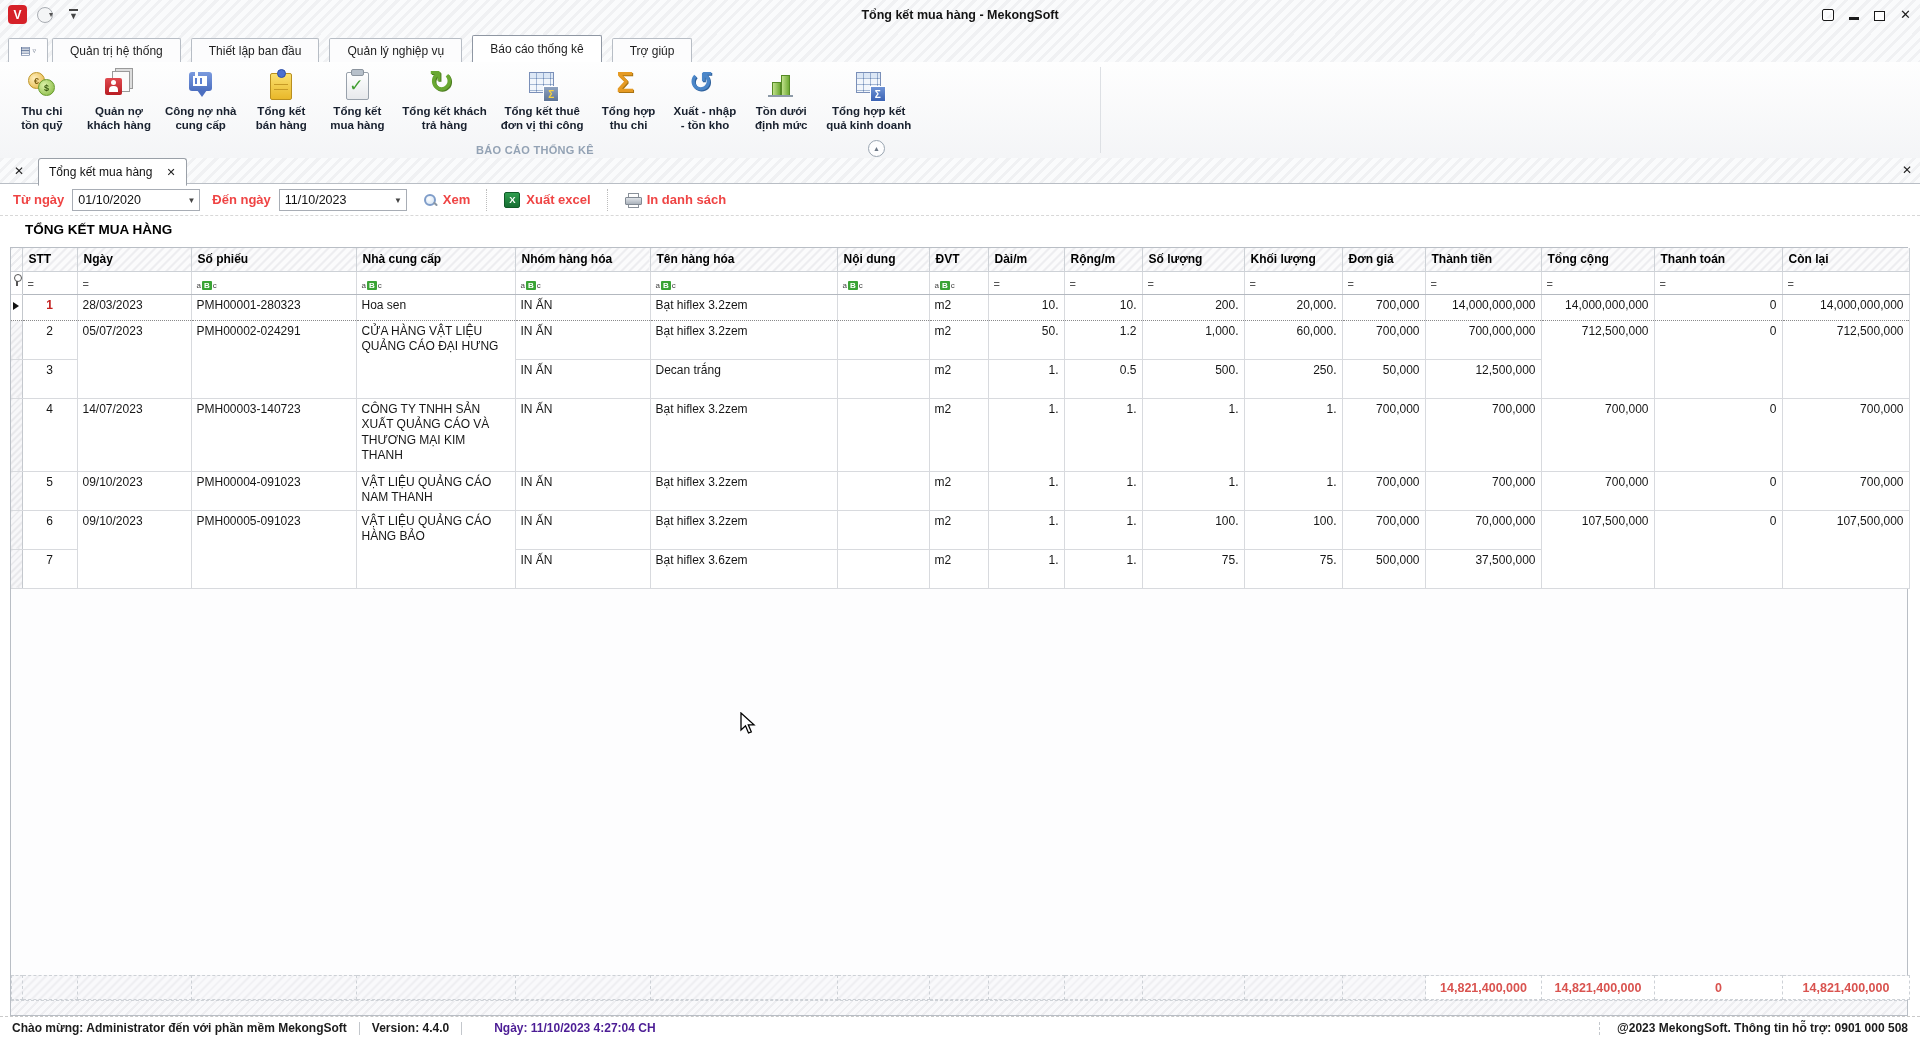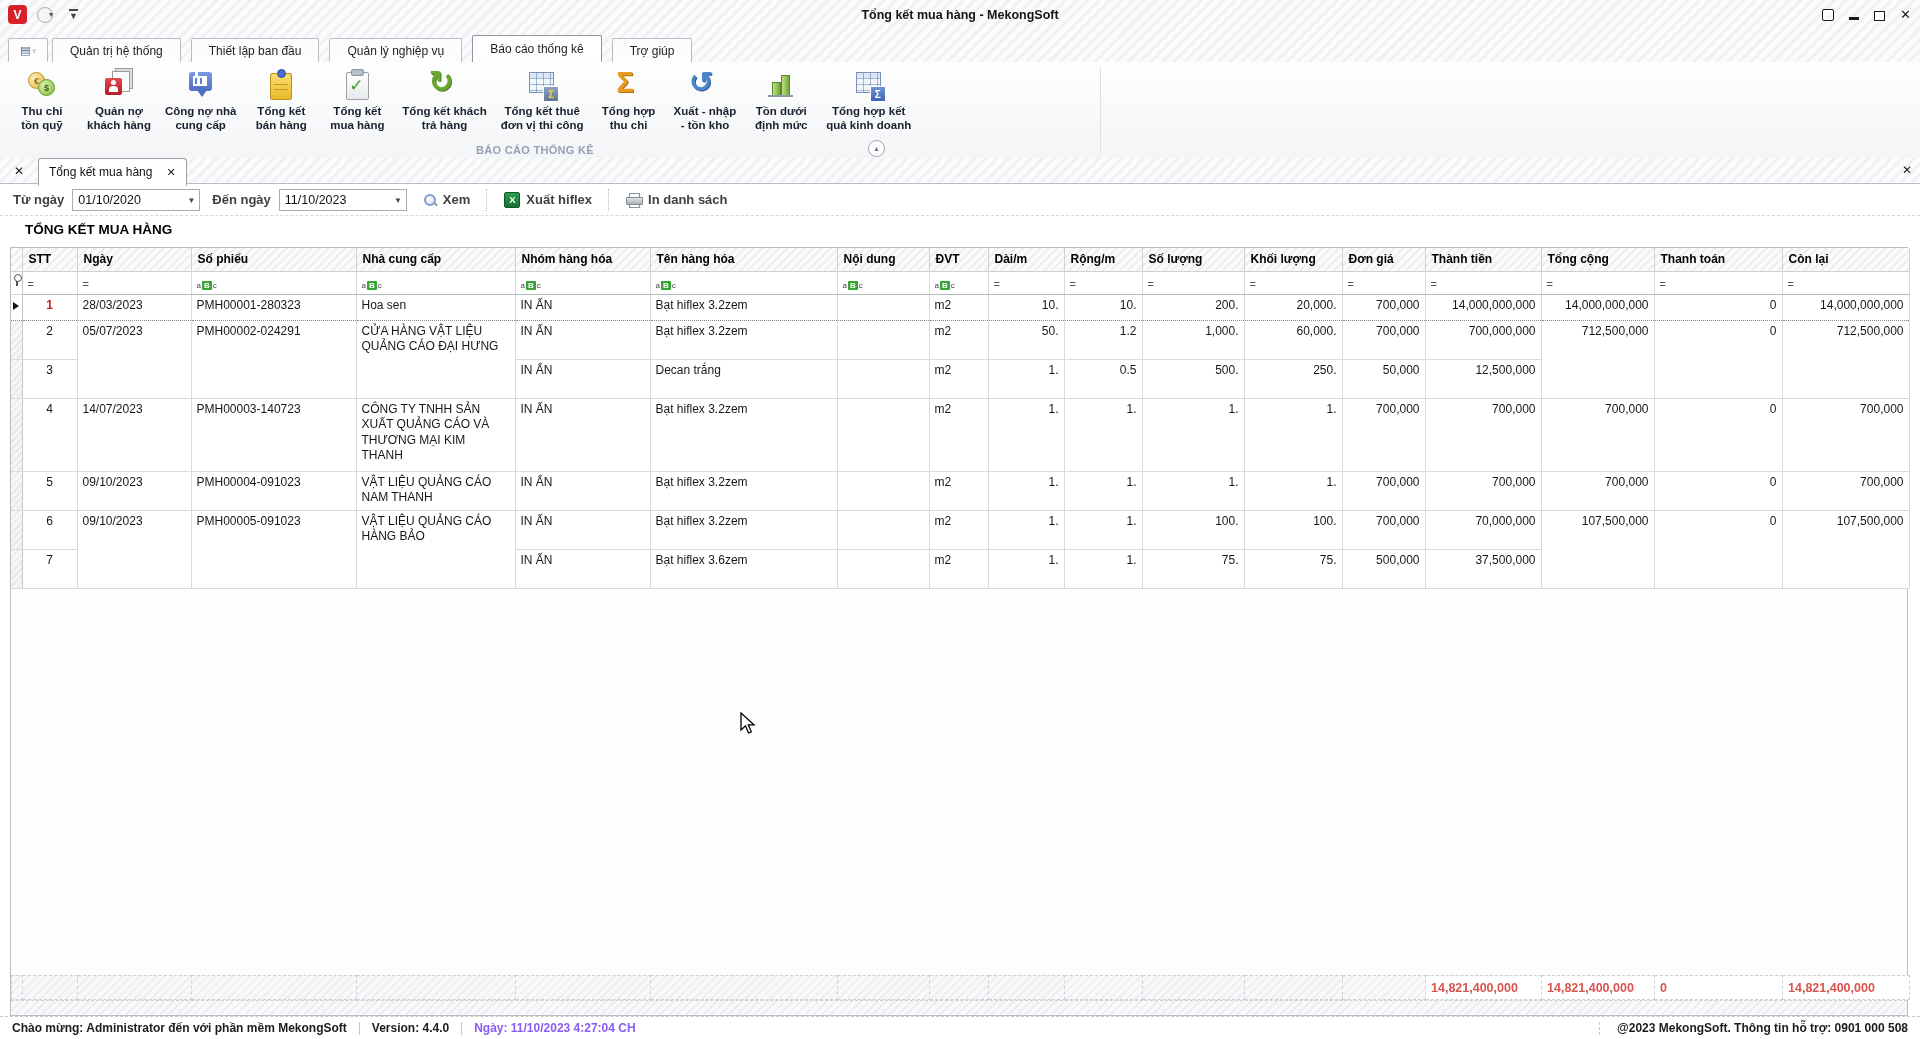--- a/index.html
+++ b/index.html
@@ -96,21 +96,21 @@
     font-size:12px;font-weight:bold;color:#222;}
   .doc-tab{position:absolute;left:38px;top:0;height:26px;background:#fff;border:1px solid #9aa0a8;border-bottom:1px solid #fff;
     border-radius:3px 3px 0 0;display:flex;align-items:center;padding:0 10px;gap:14px;z-index:2;}
   .doc-tab-label{font-size:12px;color:#111;}
   .doc-tab-close{font-size:11px;font-weight:bold;color:#222;}
   .doc-close-right{position:absolute;right:8px;top:5px;font-size:12px;font-weight:bold;color:#222;}
 
   
   .filter-bar{position:absolute;left:0;top:184px;right:0;height:32px;background:#fff;border-bottom:1px dashed #d8d8d8;
     display:flex;align-items:center;box-sizing:border-box;padding-left:13px;}
-  .blue-label{color:#404040;font-weight:bold;font-size:13px;}
+  .blue-label{color:#ef4444;font-weight:bold;font-size:13px;}
   .date-box{position:relative;margin:0 12px 0 8px;}
   .date-input{width:103px;height:20px;border:1px solid #a8adb5;font-size:12.5px;padding:0 18px 0 5px;
     font-family:"Liberation Sans","DejaVu Sans",sans-serif;color:#111;}
   .date-caret{position:absolute;right:5px;top:7px;font-size:8px;color:#444;}
   .vsep{width:1px;height:22px;border-left:1px dotted #bcbcbc;margin:0 12px;}
   .toolbtn{display:flex;align-items:center;gap:6px;padding:0 4px;}
   .mag{position:relative;width:14px;height:14px;}
   .mag:before{content:"";position:absolute;left:1px;top:1px;width:8px;height:8px;border:2px solid #7f9dc9;border-radius:50%;background:radial-gradient(circle at 35% 35%,#fff,#cfe0f2);}
   .mag:after{content:"";position:absolute;left:10px;top:10px;width:5px;height:2px;background:#8a97a5;transform:rotate(45deg);border-radius:1px;}
   .xls{width:14px;height:14px;background:linear-gradient(#2f9e4f,#176e33);border-radius:2px;color:#fff;font-size:9.5px;font-weight:bold;
@@ -142,29 +142,29 @@
   td.c.r{text-align:right;}
   td.c.ct{text-align:center;}
   tr.focused td{border-top:1px dotted #8a8a8a;border-bottom:1px dotted #8a8a8a;}
   tr.focused td.ind{background:#fff;}
   .row-arrow{display:inline-block;margin-top:7px;width:0;height:0;border-top:4px solid transparent;border-bottom:4px solid transparent;border-left:6px solid #111;}
   .stt-red{color:#c3201f;font-weight:bold;}
   .grid-filler{flex:1 1 auto;background:#fdfdfe;}
   table.summary{border-collapse:collapse;table-layout:fixed;width:1896px;flex:0 0 auto;
     background:repeating-linear-gradient(135deg,#eeeef1 0 2px,#f9f9fb 2px 6px);}
   table.summary td{box-sizing:border-box;border:1px dashed #cdd1d6;height:24px;padding:2px 5px;font-size:12.5px;vertical-align:middle;}
-  table.summary td.val{background:#fff;color:#d9534f;font-weight:bold;text-align:left;}
+  table.summary td.val{background:#fff;color:#d9534f;font-weight:bold;text-align:center;}
   .grid-bottom-hatch{flex:0 0 14px;background:repeating-linear-gradient(135deg,#eeeef1 0 2px,#f9f9fb 2px 6px);border-top:1px dashed #cdd1d6;}
 
   
   .statusbar{position:absolute;left:0;right:0;bottom:0;height:23px;background:#fff;border-top:1px dashed #c9c9c9;
     display:flex;align-items:center;font-size:12px;font-weight:600;color:#1c1c1c;padding:0 12px;box-sizing:border-box;}
   .sb-sep{width:1px;height:13px;background:#c3c7cc;margin:0 12px;}
   .sb-sep.dash{background:none;border-left:1px dashed #c3c7cc;}
-  .sb-date{color:#8b5cf6;}
+  .sb-date{color:#4c1d95;margin-left:20px;}
   .sb-right{margin-left:auto;display:flex;align-items:center;}
 
   
   .cursor{position:absolute;left:740px;top:712px;z-index:99;pointer-events:none;}
 </style>
 </head>
 <body>
 
 <div class="titlebar hatch">
   <div class="tb-left">
@@ -322,21 +322,21 @@
     <input class="date-input" readonly="" value="11/10/2023" style="">
     <span class="date-caret">▼</span>
   </span>
   <span class="toolbtn">
     <span class="mag"></span>
     <span class="blue-label">Xem</span>
   </span>
   <span class="vsep"></span>
   <span class="toolbtn">
     <span class="xls">X</span>
-    <span class="blue-label">Xuất hiflex</span>
+    <span class="blue-label">Xuất excel</span>
   </span>
   <span class="vsep"></span>
   <span class="toolbtn">
     <span class="printer">
         <i></i>
       </span>
     <span class="blue-label">In danh sách</span>
   </span>
 </div>
 

